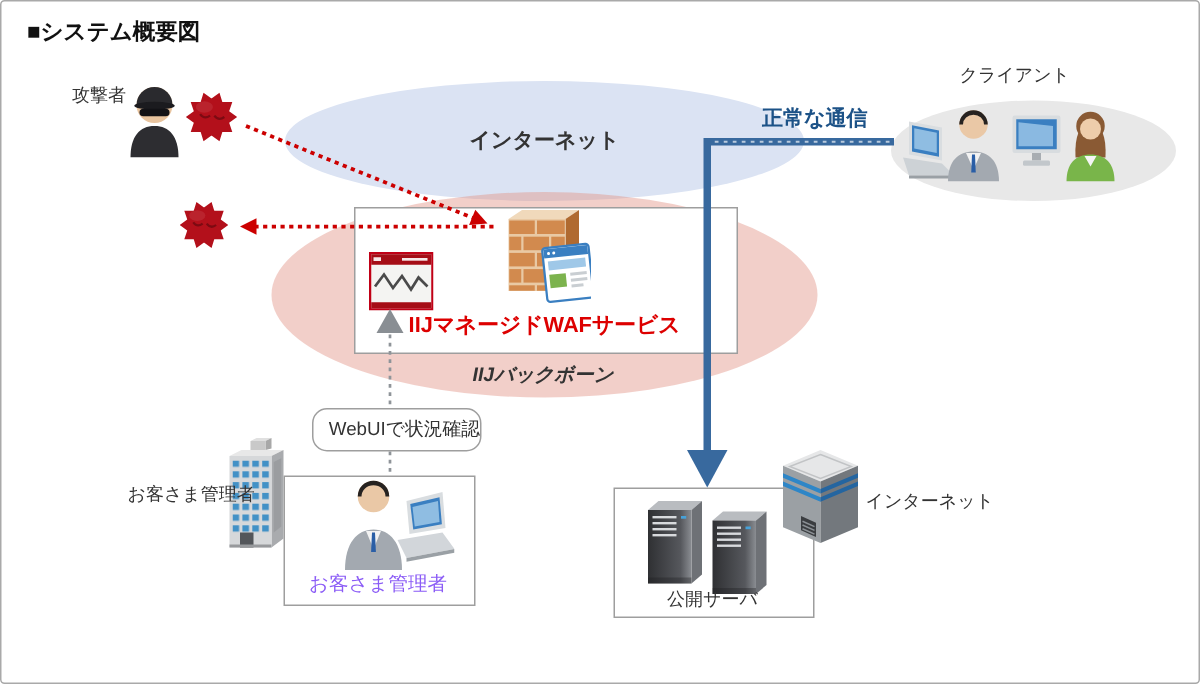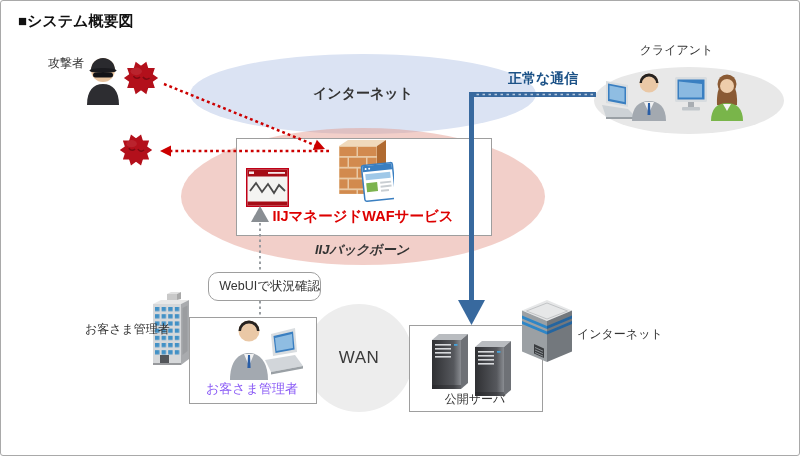--- a/index.html
+++ b/index.html
@@ -40,23 +40,20 @@
 </head>
 <body>
 
 <div id="canvas">
 
   <div class="lbl lbl-title">■システム概要図</div>
 
   <div class="ellipse ell-internet"></div>
   <div class="ellipse ell-backbone"></div>
   <div class="ellipse ell-clients"></div>
-  <div class="ellipse ell-wan">
-    <span class="lbl-wan">WAN</span>
-  </div>
 
   <div class="box box-waf"></div>
   <div class="box box-webui">
     <span class="lbl-webui">WebUIで状況確認</span>
   </div>
   <div class="box box-admin"></div>
   <div class="box box-server"></div>
 
   <div class="lbl lbl-attacker">攻撃者</div>
   <div class="lbl lbl-internet">インターネット</div>

